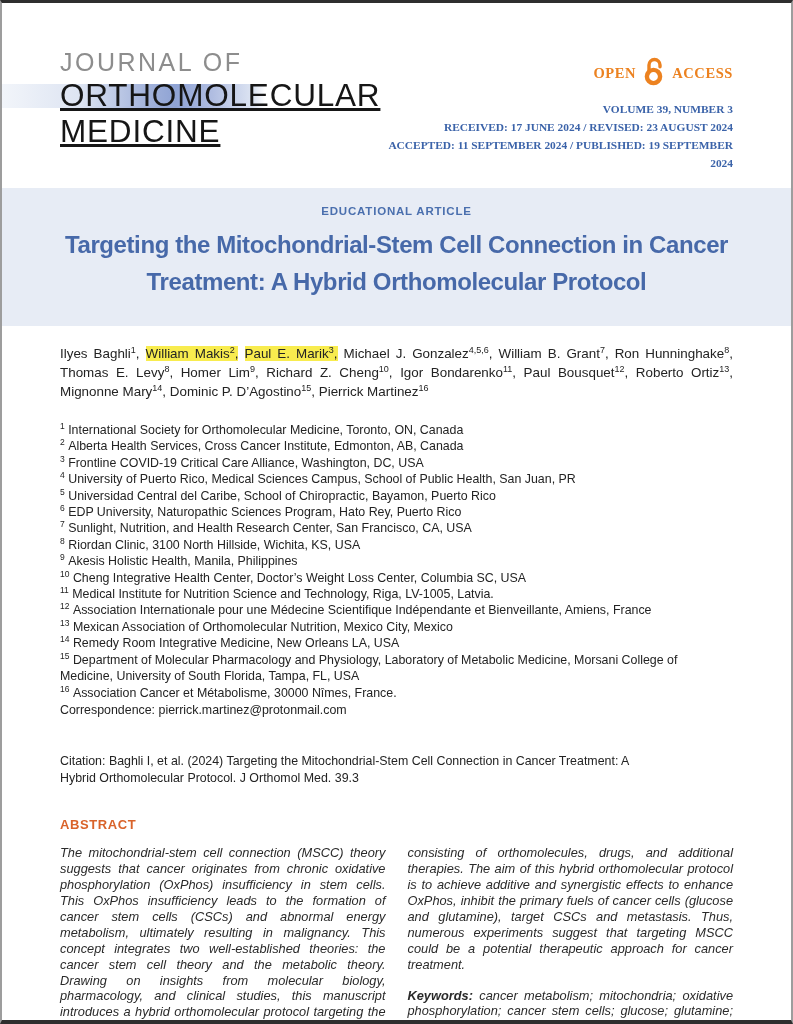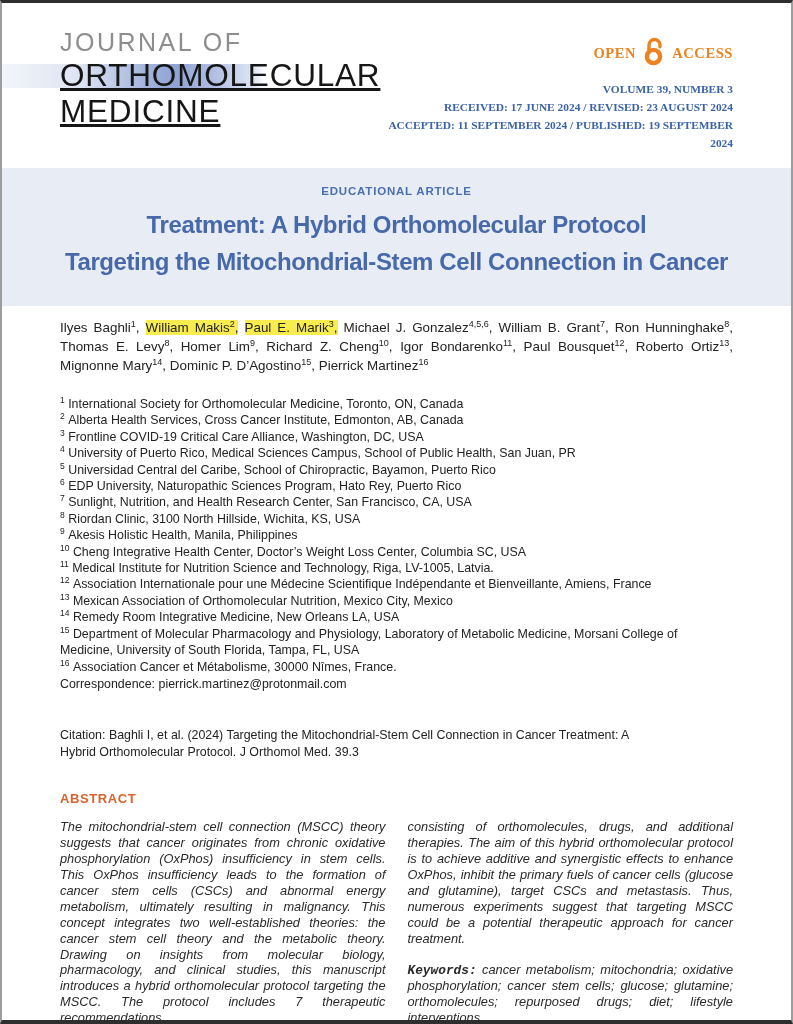--- a/index.html
+++ b/index.html
@@ -8,57 +8,57 @@
 
   .page {
     width:793px; height:1024px; background:#fff;
     border-top:3px solid #2e2e2e; border-bottom:4px solid #2e2e2e;
     border-left:2px solid #9d9d9d; border-right:2px solid #9d9d9d;
     display:flex; flex-direction:column; overflow:hidden;
   }
   .pad { padding-left:58px; padding-right:58px; }
 
   
-  .masthead { display:flex; justify-content:space-between; margin-top:24px; }
+  .masthead { display:flex; justify-content:space-between; margin-top:44px; }
   .logo { position:relative; }
   .logo-bar {
     position:absolute; left:-58px; top:37px; width:263px; height:24px;
     background:linear-gradient(90deg,#f2f5fa 0%,#dde4f2 30%,#a3b3db 55%,#8fa3d4 66%,#b0bde1 80%,#dfe6f3 96%,rgba(255,255,255,0) 100%);
   }
   .logo-l1 { position:relative; font-size:25px; line-height:30px; color:#8d8d8d; letter-spacing:2.5px; }
   .logo-l2, .logo-l3 { position:relative; font-size:31.5px; line-height:36px; color:#161616; letter-spacing:0.8px;text-decoration:underline; }
 
   .mast-right { text-align:right; padding-top:9px;font-family:Liberation Serif, serif; }
   .oa-row { display:flex; align-items:center; justify-content:flex-end; gap:6px; margin-bottom:10px; }
   .oa-word { color:#ec8220; font-weight:bold; font-size:14.5px; letter-spacing:0.6px; }
   .mast-meta { color:#3b63a9; font-weight:bold; font-size:11.4px; line-height:18px; }
 
   
   .title-band { background:#e7ecf5; margin-top:16px; padding:17px 58px 26px 58px;text-align:center; }
   .kicker { color:#4a6fae; font-weight:bold; font-size:11.5px; letter-spacing:0.8px; margin-bottom:9px; }
   .article-title { color:#4769a9; font-weight:bold; font-size:24px; letter-spacing:-0.4px; line-height:37px; white-space:nowrap; }
 
   
-  .authors { margin-top:12px; font-size:13.4px; line-height:19px; text-align:justify; }
+  .authors { margin-top:18px; font-size:13.4px; line-height:19px; text-align:justify; }
   .authors sup { font-size:9px; line-height:0; }
   .hl { background:#f8ec4e; }
 
   .affils { margin-top:21px; font-size:12.4px; line-height:16.4px; }
   .affils sup { font-size:8.5px; line-height:0; }
   .corr-line { font-size:12.4px; line-height:16.4px; margin-top:1px; }
 
   .citation { margin-top:35px; font-size:12.4px; line-height:17px; max-width:690px; }
 
   
   .abstract { margin-top:30px; }
   .abstract-heading { color:#d9632a; font-weight:bold; font-size:13px; letter-spacing:0.6px; margin-bottom:13px; }
   .abs-cols { display:flex; gap:22px; }
   .abs-col { flex:1; font-style:italic; font-size:12.8px; line-height:15.9px; text-align:justify; color:#2a2a2a; }
   .abs-col p + p { margin-top:15px; }
-  .kw-label { font-weight:bold;font-family:Liberation Mono, monospace; }
+  .kw-label { font-weight:bold; }
 
   
   .footer { margin-top:auto; padding-bottom:21px; text-align:center; color:#3f68ac; font-size:12.2px; white-space:pre; }
 </style>
 </head>
 <body>
 
 <div class="page">
 
   <div class="masthead pad">
@@ -80,22 +80,22 @@
         <span class="oa-word">ACCESS</span>
       </div>
       <div class="mast-meta">VOLUME 39, NUMBER 3</div>
       <div class="mast-meta">RECEIVED: 17 JUNE 2024 / REVISED: 23 AUGUST 2024</div>
       <div class="mast-meta">ACCEPTED: 11 SEPTEMBER 2024 / PUBLISHED: 19 SEPTEMBER 2024</div>
     </div>
   </div>
 
   <div class="title-band">
     <div class="kicker">EDUCATIONAL ARTICLE</div>
+    <div class="article-title">Targeting the Mitochondrial-Stem Cell Connection in Cancer</div>
     <div class="article-title">Treatment: A Hybrid Orthomolecular Protocol</div>
-    <div class="article-title">Targeting the Mitochondrial-Stem Cell Connection in Cancer</div>
   </div>
 
   <div class="authors pad"><span>Ilyes Baghli<sup>1</sup>,</span> <span class="hl">William Makis<sup>2</sup>,</span> <span class="hl">Paul E. Marik<sup>3</sup>,</span> <span>Michael J. Gonzalez<sup>4,5,6</sup>,</span> <span>William B. Grant<sup>7</sup>,</span> <span>Ron Hunninghake<sup>8</sup>,</span> <span>Thomas E. Levy<sup>8</sup>,</span> <span>Homer Lim<sup>9</sup>,</span> <span>Richard Z. Cheng<sup>10</sup>,</span> <span>Igor Bondarenko<sup>11</sup>,</span> <span>Paul Bousquet<sup>12</sup>,</span> <span>Roberto Ortiz<sup>13</sup>,</span> <span>Mignonne Mary<sup>14</sup>,</span> <span>Dominic P. D’Agostino<sup>15</sup>,</span> <span>Pierrick Martinez<sup>16</sup></span></div>
 
   <div class="affils pad">
       <div><sup>1</sup>&nbsp;International Society for Orthomolecular Medicine, Toronto, ON, Canada</div>
       <div><sup>2</sup>&nbsp;Alberta Health Services, Cross Cancer Institute, Edmonton, AB, Canada</div>
       <div><sup>3</sup>&nbsp;Frontline COVID-19 Critical Care Alliance, Washington, DC, USA</div>
       <div><sup>4</sup>&nbsp;University of Puerto Rico, Medical Sciences Campus, School of Public Health, San Juan, PR</div>
       <div><sup>5</sup>&nbsp;Universidad Central del Caribe, School of Chiropractic, Bayamon, Puerto Rico</div>

